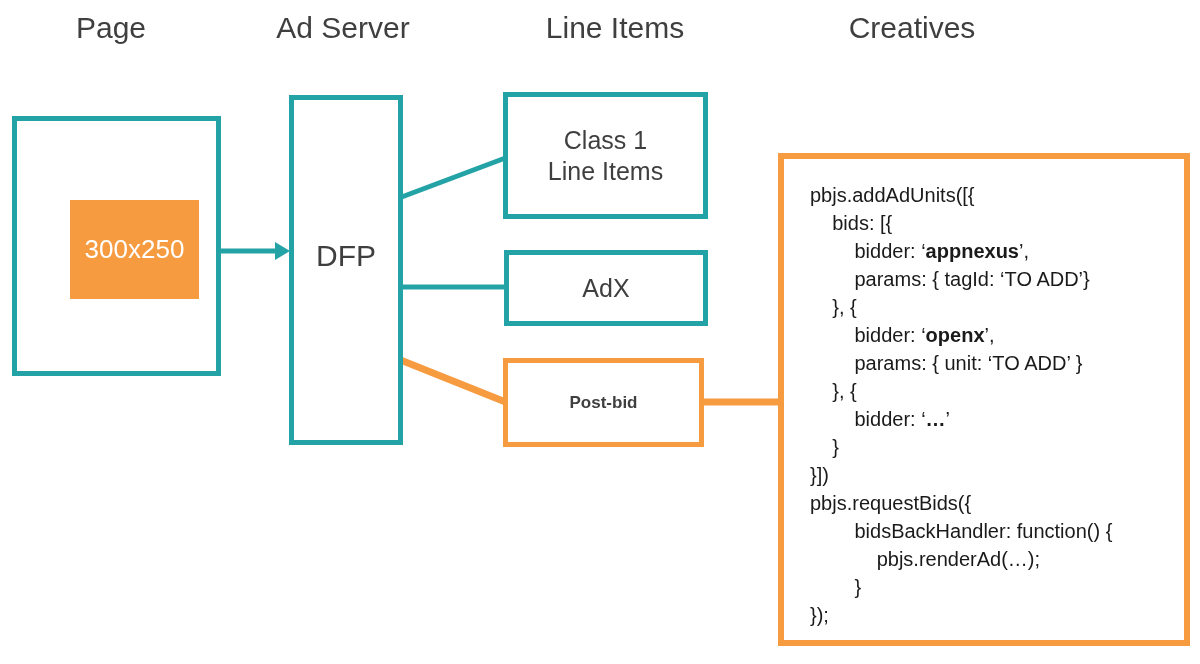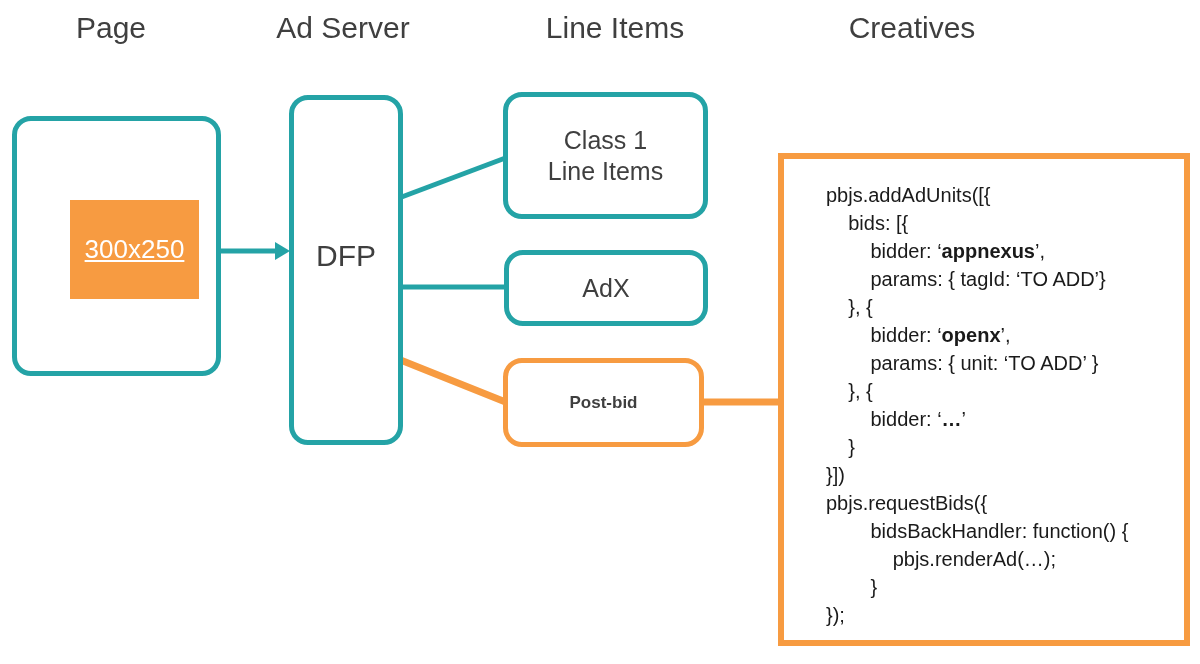--- a/index.html
+++ b/index.html
@@ -26,48 +26,47 @@
   #hdr-adserver{left:243px;width:200px;}
   #hdr-lineitems{left:515px;width:200px;}
   #hdr-creatives{left:812px;width:200px;}
 
   svg.connectors{position:absolute;left:0;top:0;z-index:0;}
 
   .node{
     position:absolute;background:#fff;z-index:1;
     display:flex;align-items:center;justify-content:center;
     box-sizing:content-box;
-    border-radius:19px;
   }
   .teal-border{border:5px solid var(--teal);}
   .orange-border{border:5px solid var(--orange);}
 
   #page-box{left:12px;top:116px;width:199px;height:250px;}
   #ad-slot{
     position:absolute;left:70px;top:200px;width:129px;height:99px;
     background:var(--orange);z-index:2;
     display:flex;align-items:center;justify-content:center;
-    color:#fff;font-size:26px;text-decoration:underline;
+    color:#fff;font-size:26px;
   }
   #dfp-box{left:289px;top:95px;width:104px;height:340px;font-size:30px;}
   #dfp-box .lbl{position:relative;top:-14px;}
   #class1-box{left:503px;top:92px;width:195px;height:117px;
     font-size:25px;line-height:31px;text-align:center;}
   #adx-box{left:504px;top:250px;width:194px;height:66px;font-size:25px;}
   #postbid-box{left:503px;top:358px;width:191px;height:79px;
     font-size:17px;font-weight:bold;border-width:5px;}
   #code-box{
     position:absolute;left:778px;top:153px;width:400px;height:481px;
     background:#fff;border:6px solid var(--orange);z-index:1;
     box-sizing:content-box;
   }
   #code-lines{
     position:absolute;left:26px;top:22px;right:4px;
     font-size:20px;line-height:28px;
-    white-space:pre;color:#1a1a1a;margin-left:16px;
+    white-space:pre;color:#1a1a1a;
   }
   .code-line{height:28px;}
   .code-line .b{font-weight:bold;}
 </style>
 </head>
 <body>
 
 <div id="stage">
 
   <div class="col-header" id="hdr-adserver">Ad Server</div>

